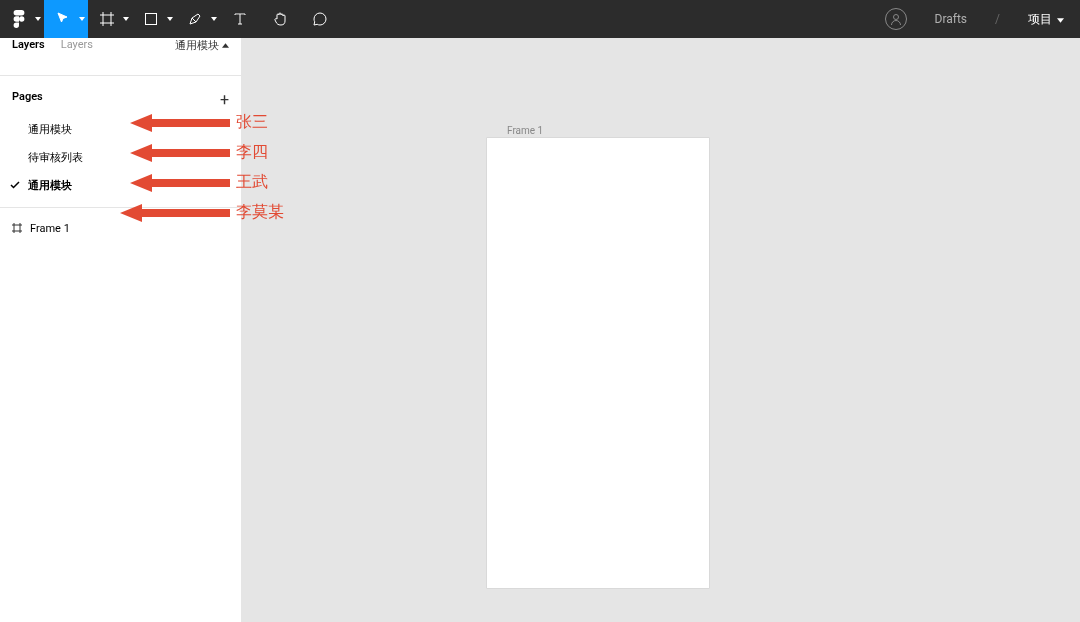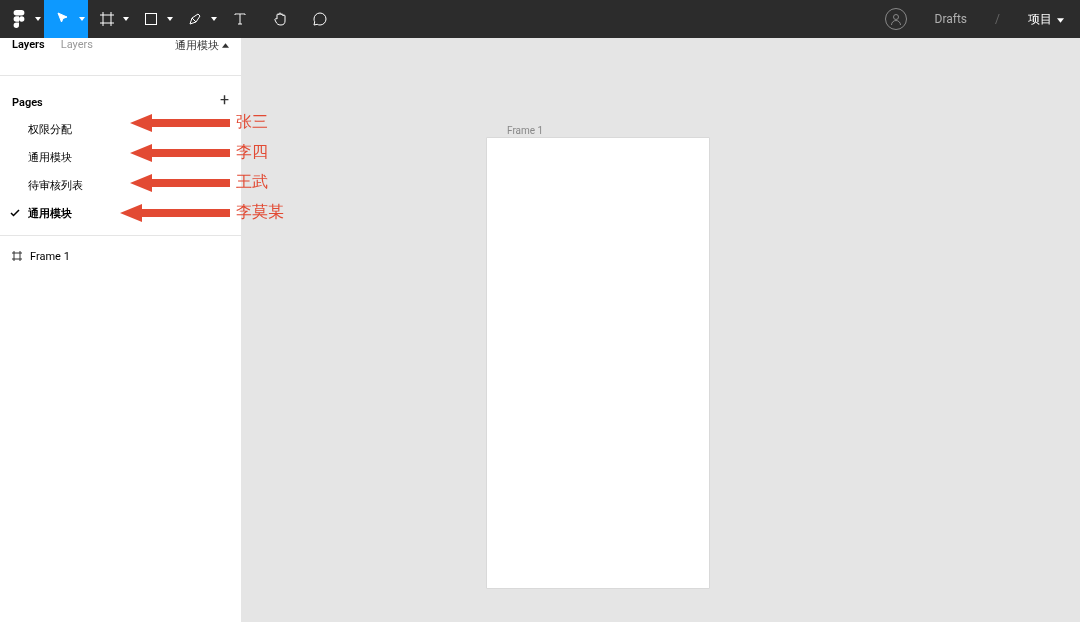--- a/index.html
+++ b/index.html
@@ -19,21 +19,21 @@
     
     
     .main { display: flex; height: calc(622px - 38px); }
     .sidebar { width: 242px; background: #fff; border-right: 1px solid #e5e5e5; display: flex; flex-direction: column; }
     .sidebar-tabs { display: flex; align-items: flex-start; height: 38px; padding: 0 12px; border-bottom: 1px solid #e5e5e5; font-size: 11px; }
     .tab { margin-right: 16px; color: #999; cursor: pointer; }
     .tab.active { color: #000; font-weight: 600; }
     .sidebar-breadcrumb { margin-left: auto; color: #333; font-size: 11px; display:flex; align-items:center; gap:3px; }
     
     .pages-section { padding: 8px 0; border-bottom: 1px solid #e5e5e5; }
-    .pages-header { display: flex; align-items: flex-end; justify-content: space-between; padding: 6px 12px; font-size: 11px; font-weight: 600; }
+    .pages-header { display: flex; align-items: flex-start; justify-content: space-between; padding: 6px 12px; font-size: 11px; font-weight: 600; }
     .pages-header .plus { font-size: 16px; font-weight: 400; cursor: pointer; color:#333; }
     .page-item { display: flex; align-items: center; height: 28px; padding: 0 12px 0 28px; font-size: 11px; cursor: pointer; position: relative; }
     .page-item .check { position: absolute; left: 10px; }
     .page-item.selected { font-weight: 600; }
     
     .layers-section { padding: 6px 0; }
     .layer-item { display: flex; align-items: center; gap: 8px; height: 28px; padding: 0 12px; font-size: 11px; cursor: pointer; }
     
     
     .canvas-wrap { flex: 1; background: #e5e5e5; position: relative; overflow: hidden; }
@@ -137,23 +137,20 @@
           </svg>
       </span>
     </div>
 
     <div class="pages-section">
       <div class="pages-header">
         <span>Pages</span>
         <span class="plus">+</span>
       </div>
       <div class="page-item">
-        <span>权限分配</span>
-      </div>
-      <div class="page-item">
         <span>通用模块</span>
       </div>
       <div class="page-item">
         <span>待审核列表</span>
       </div>
       <div class="page-item selected">
         <svg class="check" width="10" height="8" viewBox="0 0 10 8">
             <path stroke="#000" stroke-width="1.5" fill="none" d="M1 4l2.5 2.5L9 1"></path>
           </svg>
         <span>通用模块</span>

